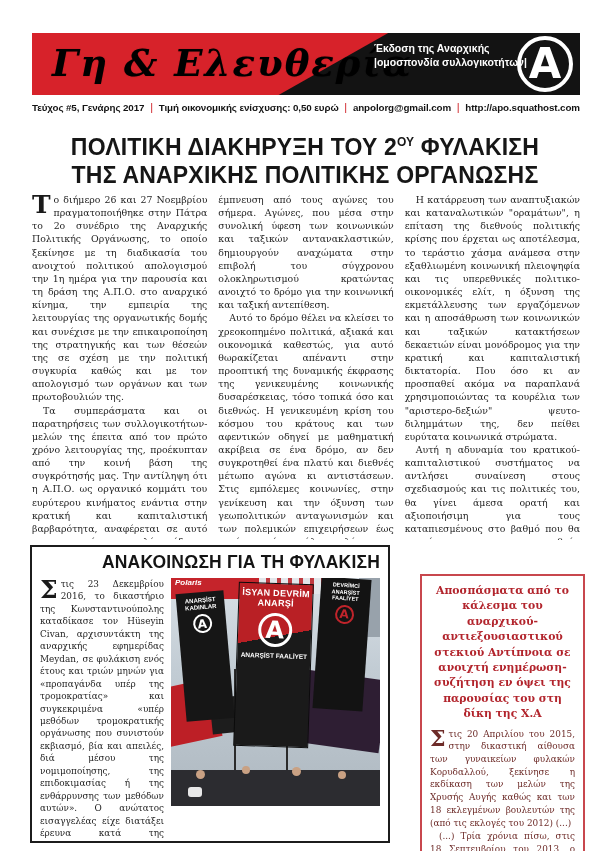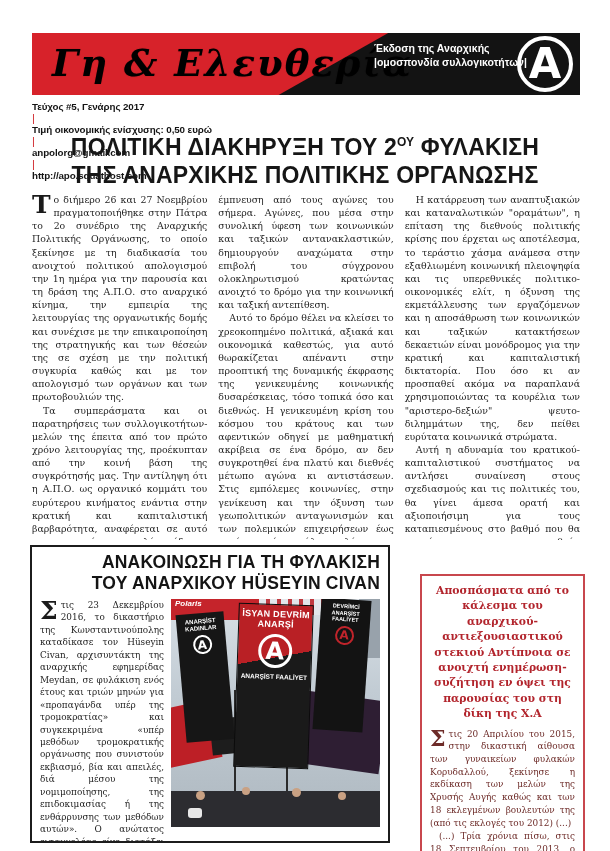--- a/index.html
+++ b/index.html
@@ -12,21 +12,21 @@
         font-family:"DejaVu Serif",serif;font-style:italic;font-weight:800;font-size:37px;
         letter-spacing:2px;white-space:nowrap;text-shadow:0 0 1px #00000055;}
   .publisher{position:absolute;left:342px;top:9px;z-index:2;width:168px;color:#fff;
         font-family:"Liberation Sans",sans-serif;font-weight:700;font-size:10.5px;line-height:13.5px;}
   .circle-a{position:absolute;right:7px;top:3px;z-index:2;width:48px;height:48px;border:4px solid #fff;
         border-radius:50%;display:flex;align-items:center;justify-content:center;
         font-family:"DejaVu Sans",sans-serif;font-weight:700;font-size:42px;color:#fff;line-height:1;}
   
   .infobar{position:absolute;left:32px;top:101px;width:548px;display:flex;justify-content:space-between;
         align-items:baseline;font-family:"Liberation Sans",sans-serif;font-weight:700;font-size:9.8px;
-        color:#141414;letter-spacing:-0.1px;white-space:nowrap;flex-direction:column;}
+        color:#141414;letter-spacing:-0.1px;white-space:nowrap;}
   .sep{color:#cf2127;font-weight:400;font-size:11px;}
   
   .headline{position:absolute;left:0;top:129px;width:610px;text-align:center;color:#161616;
         font-family:"Liberation Sans",sans-serif;font-weight:700;font-size:23px;line-height:27.5px;
         letter-spacing:0.2px;}
   .headline sup{font-size:12px;vertical-align:9px;letter-spacing:0;text-align:right;}
   
   .columns{position:absolute;left:32px;top:193px;width:548px;height:347px;display:flex;gap:11px;overflow:hidden;}
   .col{flex:1;font-size:9.4px;line-height:13.15px;text-align:justify;color:#1e1e1e;}
   .col p{margin:0;}
@@ -121,21 +121,20 @@
     <div class="col">
       <p class="ind">Η κατάρρευση των αναπτυξιακών και καταναλωτικών "οραμάτων", η επίταση της διεθνούς πολιτικής κρίσης που έρχεται ως αποτέλεσμα, το τεράστιο χάσμα ανάμεσα στην εξαθλιωμένη κοινωνική πλειοψηφία και τις υπερεθνικές πολιτικο-οικονομικές ελίτ, η όξυνση της εκμετάλλευσης των εργαζόμενων και η αποσάθρωση των κοινωνικών και ταξικών κατακτήσεων δεκαετιών είναι μονόδρομος για την κρατική και καπιταλιστική δικτατορία. Που όσο κι αν προσπαθεί ακόμα να παραπλανά χρησιμοποιώντας τα κουρέλια των "αριστερο-δεξιών" ψευτο-διλημμάτων της, δεν πείθει ευρύτατα κοινωνικά στρώματα.</p>
       <p class="ind">Αυτή η αδυναμία του κρατικού-καπιταλιστικού συστήματος να αντλήσει συναίνεση στους σχεδιασμούς και τις πολιτικές του, θα γίνει άμεσα ορατή και αξιοποιήσιμη για τους καταπιεσμένους στο βαθμό που θα μπορέσουν να οργανωθούν κοινωνικά και ταξικά σε συλλογικότητες και σωματεία για να πάρουν τις ζωές τους στα χέρια τους. Θα γίνει οπ-</p>
 
     </div>
   </div>
 
   <div class="left-box">
     <div class="lb-title">
       <div>ΑΝΑΚΟΙΝΩΣΗ ΓΙΑ ΤΗ ΦΥΛΑΚΙΣΗ</div>
-      <div>ΤΟΥ ΑΝΑΡΧΙΚΟΥ HÜSEYIN CIVAN</div>
     </div>
     <div class="lb-row">
       <div class="lb-text">
         <span class="dropcap">Σ</span><span>τις 23 Δεκεμβρίου 2016, το δικαστήριο της Κωνσταντινούπολης καταδίκασε τον Hüseyin Civan, αρχισυντάκτη της αναρχικής εφημερίδας Meydan, σε φυλάκιση ενός έτους και τριών μηνών για «προπαγάνδα υπέρ της τρομοκρατίας» και συγκεκριμένα «υπέρ μεθόδων τρομοκρατικής οργάνωσης που συνιστούν εκβιασμό, βία και απειλές, διά μέσου της νομιμοποίησης, της επιδοκιμασίας ή της ενθάρρυνσης των μεθόδων αυτών». Ο ανώτατος εισαγγελέας είχε διατάξει έρευνα κατά της εφημερίδας από τον Δεκέμβρη του 2015 με αφορμή άρ-</span>
         
       </div>
 
       <div class="photo">
         <div class="ph-sign">Polaris</div>
         <div class="ph-awning"></div>

